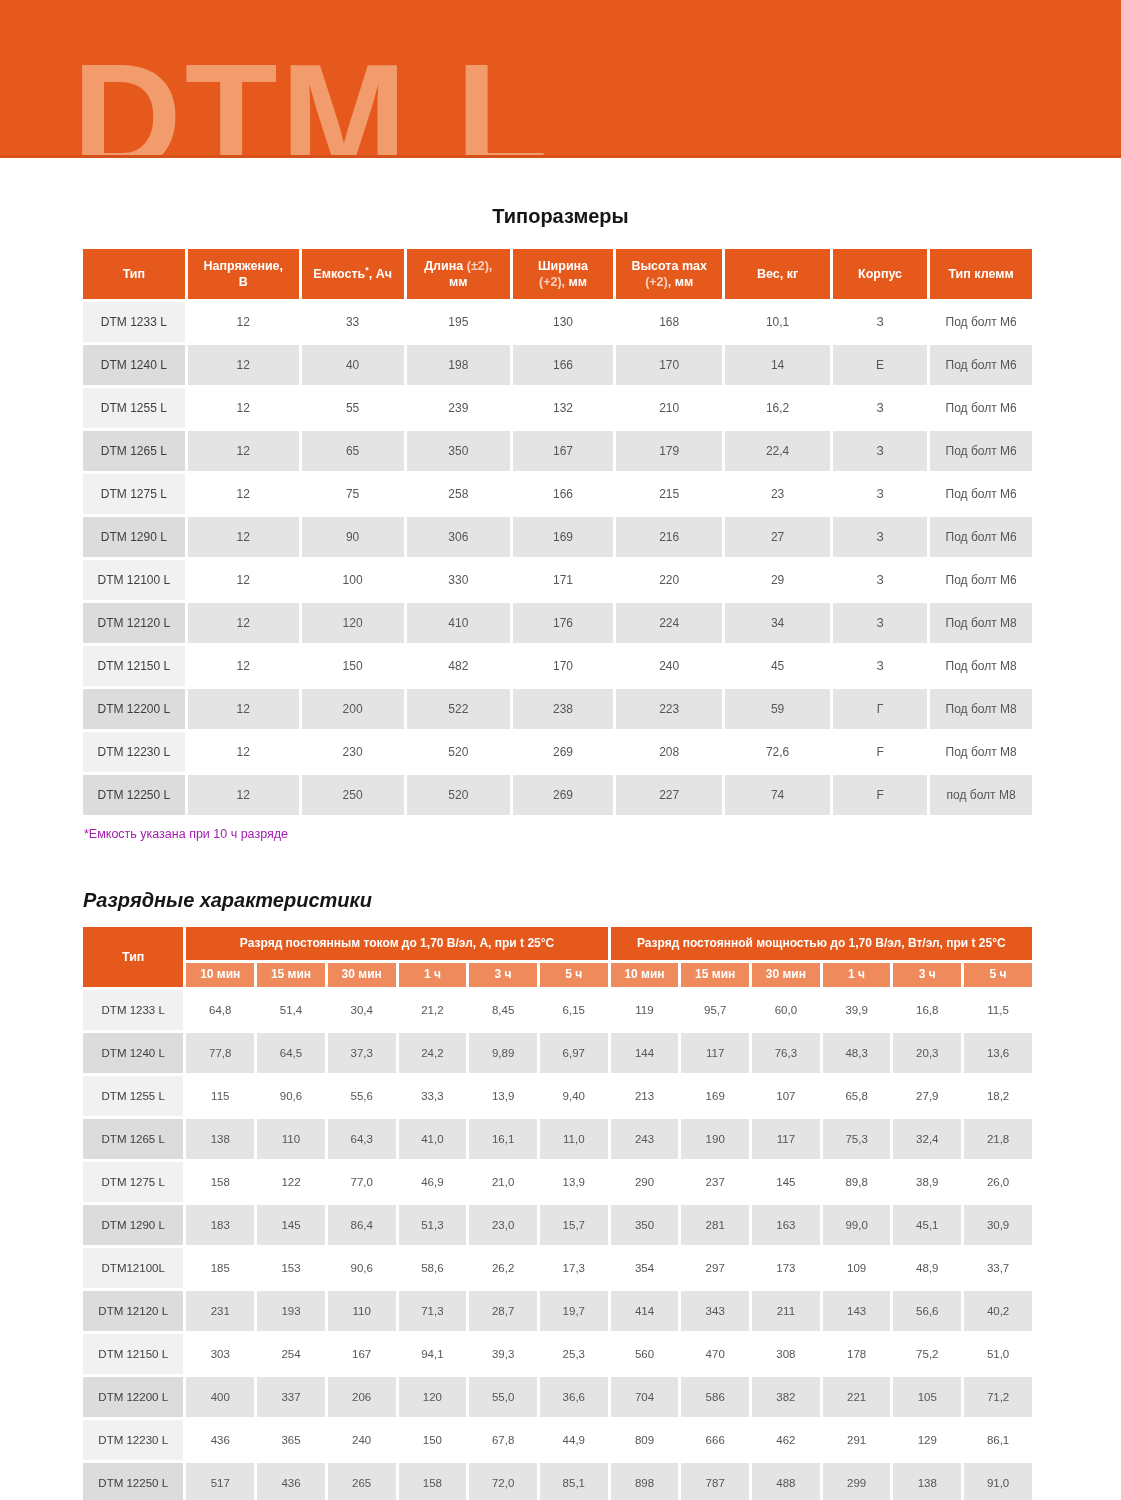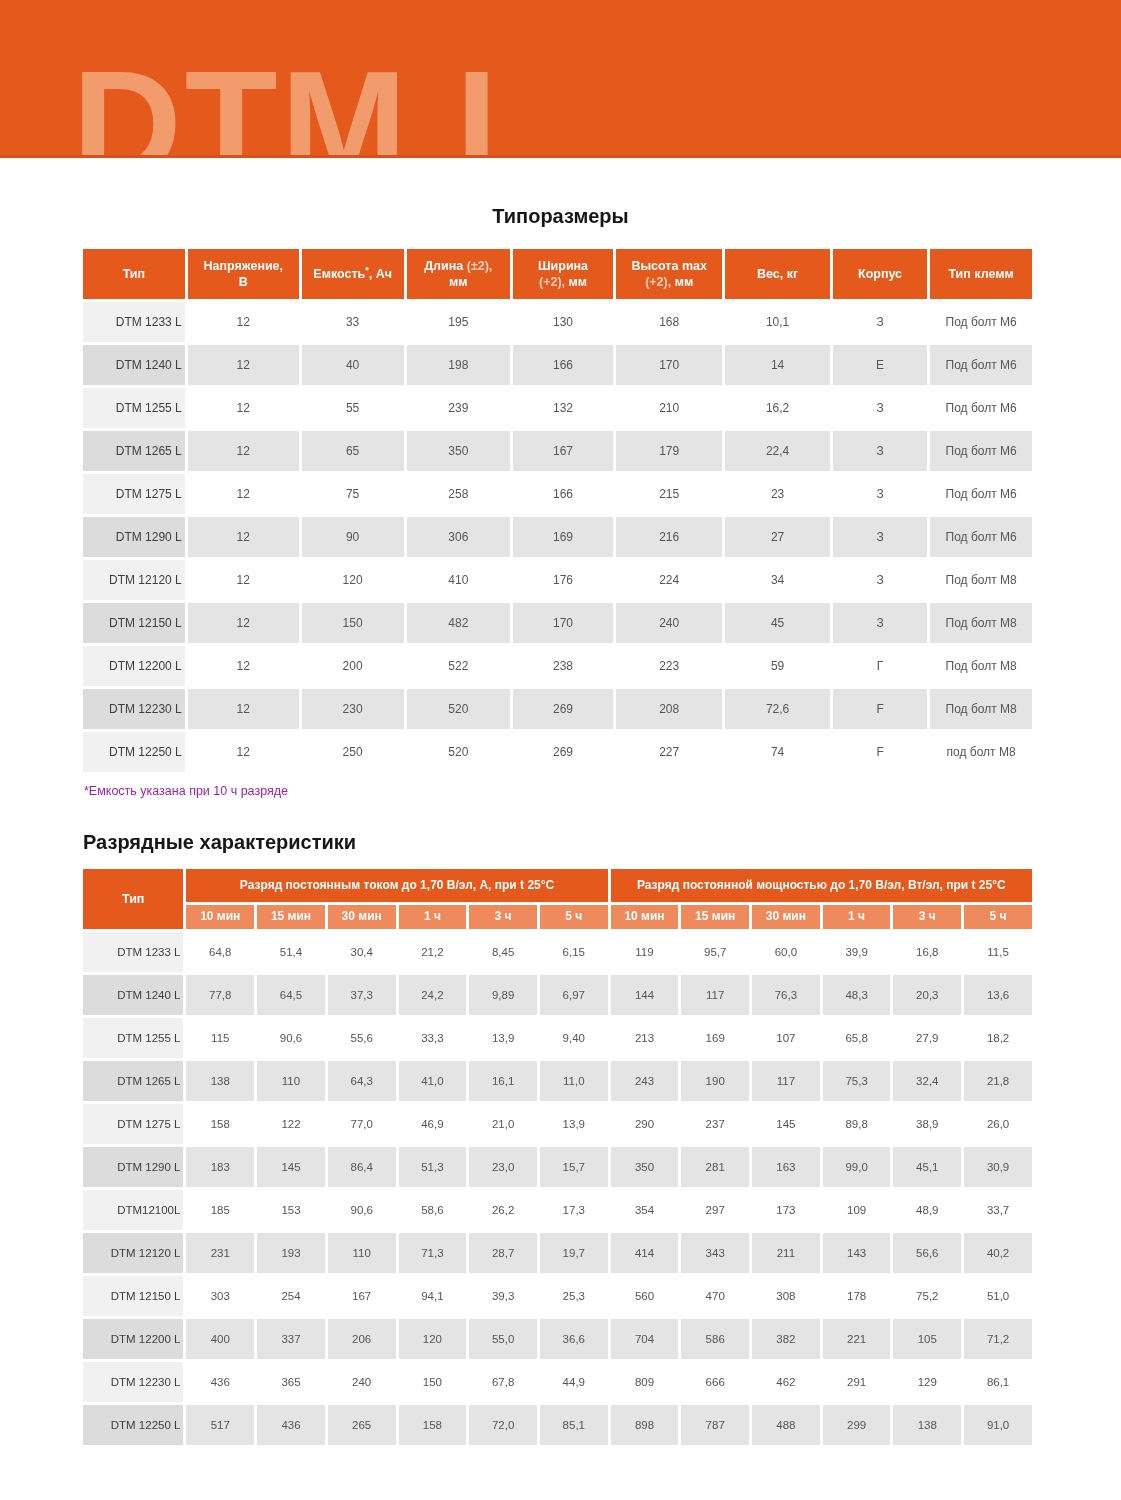--- a/index.html
+++ b/index.html
@@ -9,53 +9,53 @@
     font-family:"Liberation Sans", sans-serif;
     -webkit-font-smoothing:antialiased;
   }
   
   .banner {
     position:relative; width:100%; height:158px;
     background:#E5591C; overflow:hidden;
     border-bottom:3px solid #D9511A;
   }
   .banner-title {
-    position:absolute; left:72px; top:48px;
+    position:absolute; left:72px; top:41px;
     font-size:152px; line-height:1; font-weight:700;
     color:#F29C6E; letter-spacing:3px; white-space:nowrap;
   }
   
   .content { padding:0 83px; }
   .section-heading {
     font-size:20px; font-weight:700; color:#161616;
     margin:0; padding:0;
   }
   #dimensions-heading { margin-top:47px; margin-bottom:18px;text-align:center; }
-  #discharge-heading { margin-top:33px; margin-bottom:12px; }
+  #discharge-heading { margin-top:48px; margin-bottom:12px;font-style:italic; }
   .footnote {
     font-size:12.5px; color:#a21caf; margin-top:9px; margin-left:1px;
   }
   
   table {
     width:100%; table-layout:fixed;
     border-collapse:separate; border-spacing:3px;
     margin-left:-3px; margin-right:-3px;
   }
   th {
     background:#E5591C; color:#ffffff; font-weight:700;
     font-size:12.5px; line-height:1.3; text-align:center;
     vertical-align:middle; padding:2px 3px;
   }
   td {
     background:#ffffff; color:#55565A; font-size:12px;
     text-align:center; vertical-align:middle; height:40px; padding:2px 3px;
   }
   tbody tr:nth-child(even) td { background:#E4E4E4; }
   td.c-type {
-    background:#F1F1F1; color:#3D3E40; text-align:right; 
+    background:#F1F1F1; color:#3D3E40; text-align:center; 
     font-size:12px;
   }
   tbody tr:nth-child(even) td.c-type { background:#DCDCDC; }
   
   .t1 th { height:50px; }
   .t1 th .lt { color:rgba(255,255,255,0.72); font-weight:600; }
   .t1 th .sup { vertical-align:super; font-size:9px; line-height:0; }
   
   .t2 th.h-group { height:33px; font-size:12px; }
   .t2 th.h-sub { background:#EE8A5C; height:24px; font-size:12px; }
@@ -176,20 +176,31 @@
           <td>Под болт М6</td>
         </tr>
         <tr>
           <td class="c-type">DTM 1290 L</td>
           <td>12</td>
           <td>90</td>
           <td>306</td>
           <td>169</td>
           <td>216</td>
           <td>27</td>
+          <td>З</td>
+          <td>Под болт М6</td>
+        </tr>
+        <tr>
+          <td class="c-type">DTM 12100 L</td>
+          <td>12</td>
+          <td>100</td>
+          <td>330</td>
+          <td>171</td>
+          <td>220</td>
+          <td>29</td>
           <td>З</td>
           <td>Под болт М6</td>
         </tr>
         <tr>
           <td class="c-type">DTM 12120 L</td>
           <td>12</td>
           <td>120</td>
           <td>410</td>
           <td>176</td>
           <td>224</td>

